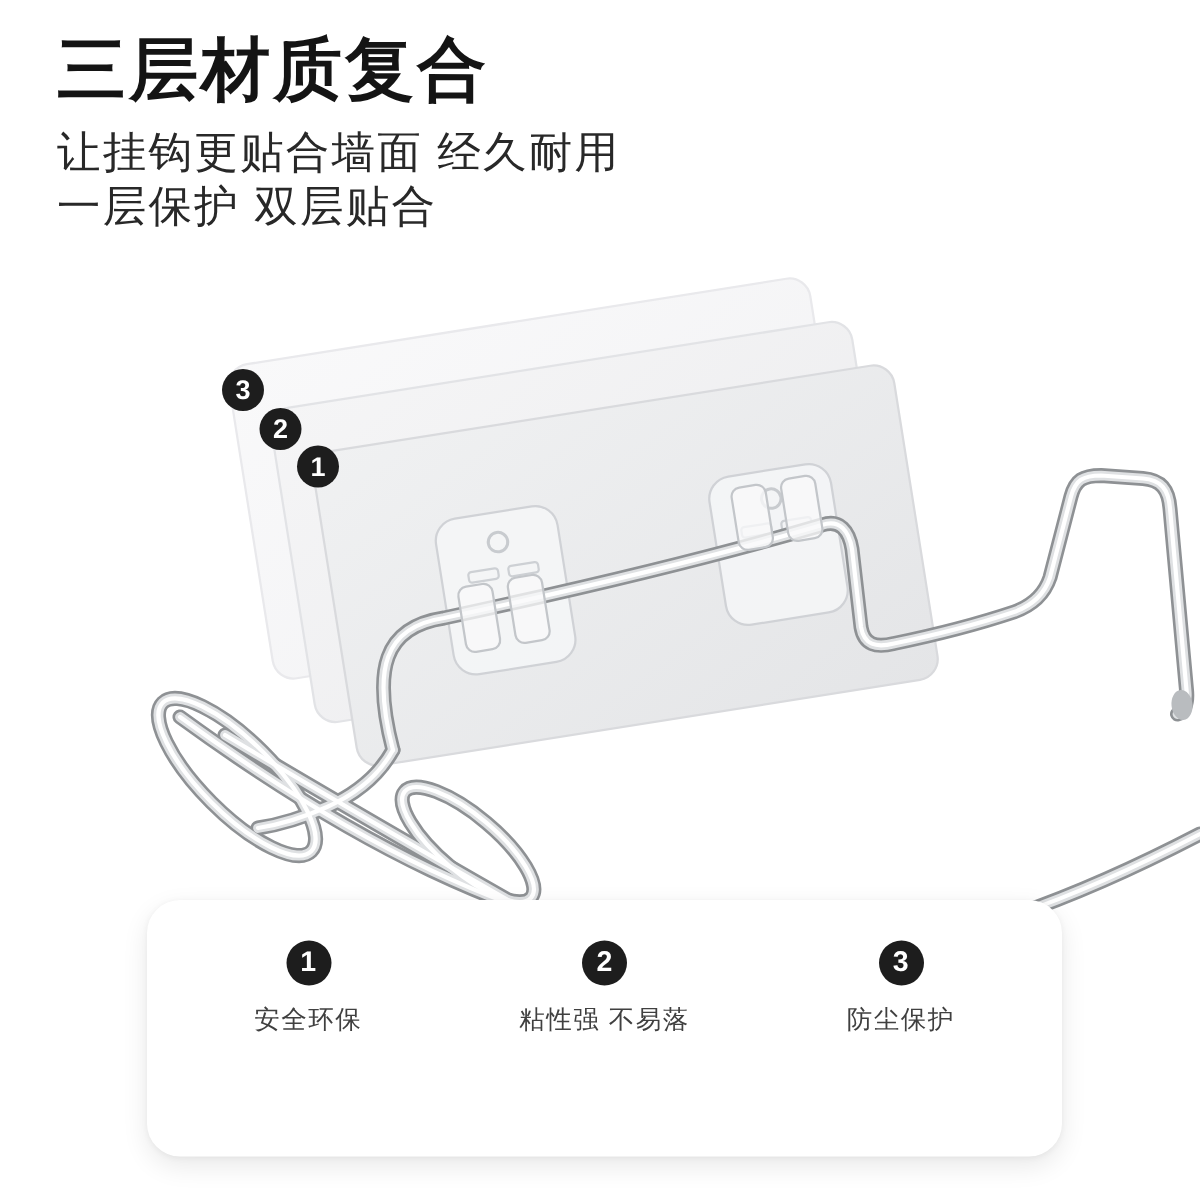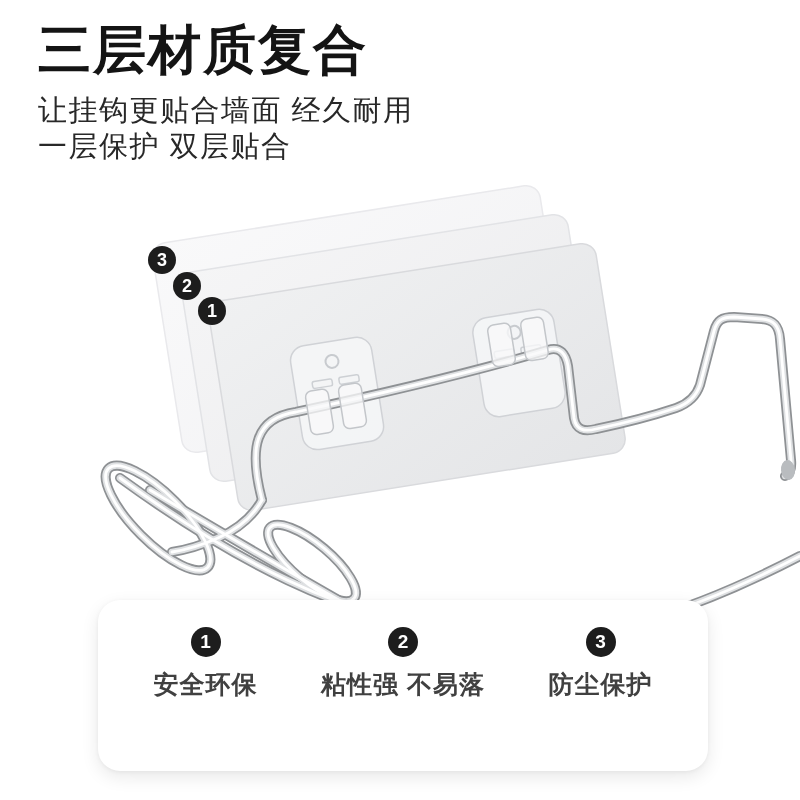--- a/index.html
+++ b/index.html
@@ -4,21 +4,21 @@
 <style>
   html,body{margin:0;padding:0;}
   body{
     width:800px;height:800px;position:relative;overflow:hidden;
     background:#ffffff;
     font-family:"Liberation Sans", sans-serif;
   }
   
   .header{position:absolute;left:38px;top:22px;}
   .title{
-    font-size:53px;font-weight:900;color:#141414;
+    font-size:46px;font-weight:900;color:#141414;
     letter-spacing:2px;line-height:1.05;margin:0;
   }
   .subtitle{
     margin-top:14px;font-size:29px;color:#282828;
     letter-spacing:1.5px;line-height:36px;font-weight:400;
   }
   
   .product{position:absolute;left:0;top:178px;width:800px;height:442px;}
   .product svg{display:block;}
   
@@ -37,21 +37,21 @@
     width:30px;height:30px;border-radius:50%;
     background:#1d1d1d;color:#ffffff;
     font-size:19px;font-weight:bold;line-height:30px;text-align:center;
     margin-bottom:11px;
   }
   .feature-title{
     font-size:29px;color:#333333;font-weight:500;letter-spacing:0.5px;
     margin-bottom:13px;white-space:nowrap;
   }
   .feature-desc{
-    font-size:25px;color:#404040;font-weight:700;letter-spacing:1px;
+    font-size:17px;color:#404040;font-weight:400;letter-spacing:1px;
     white-space:nowrap;
     text-align:right;
   }
 </style>
 </head>
 <body>
 
 <div class="header">
   <h1 class="title">三层材质复合</h1>
   <div class="subtitle">

